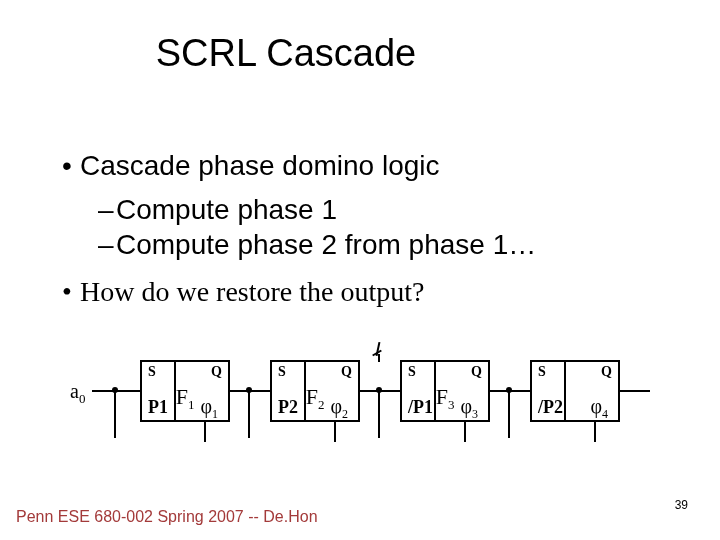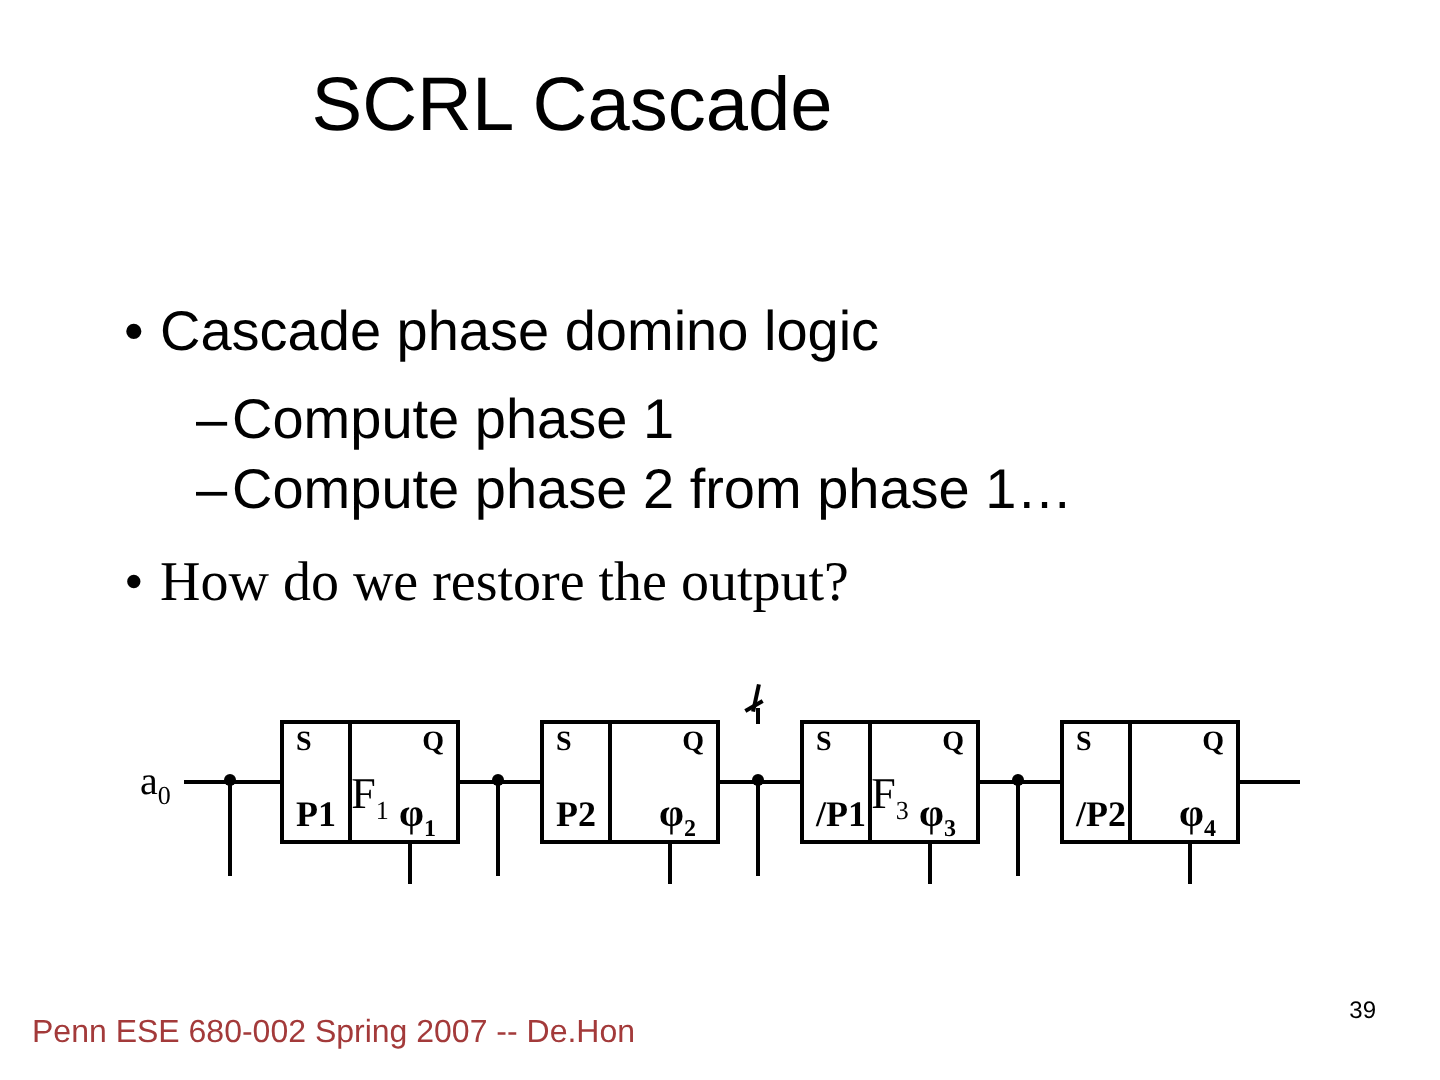--- a/index.html
+++ b/index.html
@@ -18,21 +18,21 @@
   
   .a0 { position: absolute; left: 0; top: 40px; font-family: 'Times New Roman', serif; font-size: 20px; }
   .a0 sub { font-size: 13px; }
   .wire { position: absolute; height: 2px; background: #000; }
   .box { position: absolute; border: 2px solid #000; width: 90px; height: 62px; top: 20px; font-family: 'Times New Roman', serif; }
   .box .s { position: absolute; top: 2px; left: 6px; font-size: 14px; font-weight: bold; }
   .box .q { position: absolute; top: 2px; right: 6px; font-size: 14px; font-weight: bold; }
   .box .f { position: absolute; top: 22px; left: 0; width: 100%; text-align: center; font-size: 22px; }
   .box .f sub { font-size: 13px; }
   .box .p { position: absolute; bottom: 2px; left: 6px; font-size: 18px; font-weight: bold; }
-  .box .phi { position: absolute; bottom: -2px; right: 10px; font-size: 20px; font-weight: bold; }
+  .box .phi { position: absolute; bottom: -2px; right: 10px; font-size: 20px; }
   .box .phi sub { font-size: 12px; }
   .sep { position: absolute; background: #000; width: 2px; }
   .dot { position: absolute; width: 6px; height: 6px; background: #000; border-radius: 50%; }
   .stub { position: absolute; width: 2px; background: #000; }
   .tick { position: absolute; width: 12px; height: 18px; }
   .tick::before { content: ''; position: absolute; left: 5px; top: 0; width: 2px; height: 14px; background: #000; transform: rotate(12deg); }
   .tick::after { content: ''; position: absolute; left: 0; top: 10px; width: 10px; height: 2px; background: #000; transform: rotate(-30deg); }
 </style>
 </head>
 <body>
@@ -78,20 +78,21 @@
       <div class="f"><span>F</span><sub>1</sub></div>
       <div class="p">P1</div>
       <div class="phi"><span>φ</span><sub>1</sub></div>
     </div>
     <div class="stub" style="left:134px; top:82px; height:20px;"></div>
 
     <div class="box" style="left:200px;">
       <div class="s">S</div>
       <div class="q">Q</div>
       <div class="sep" style="left:32px; top:0; height:60px;"></div>
+      <div class="f"><span>F</span><sub>2</sub></div>
       <div class="p">P2</div>
       <div class="phi"><span>φ</span><sub>2</sub></div>
     </div>
     <div class="stub" style="left:264px; top:82px; height:20px;"></div>
 
     <div class="box" style="left:330px;">
       <div class="s">S</div>
       <div class="q">Q</div>
       <div class="sep" style="left:32px; top:0; height:60px;"></div>
       <div class="f"><span>F</span><sub>3</sub></div>

